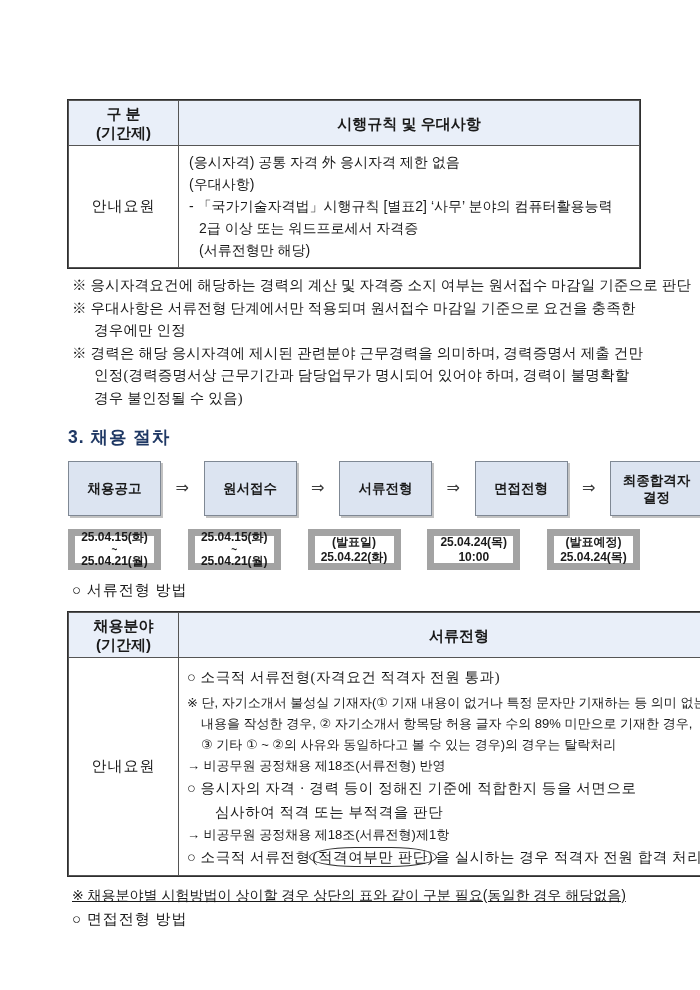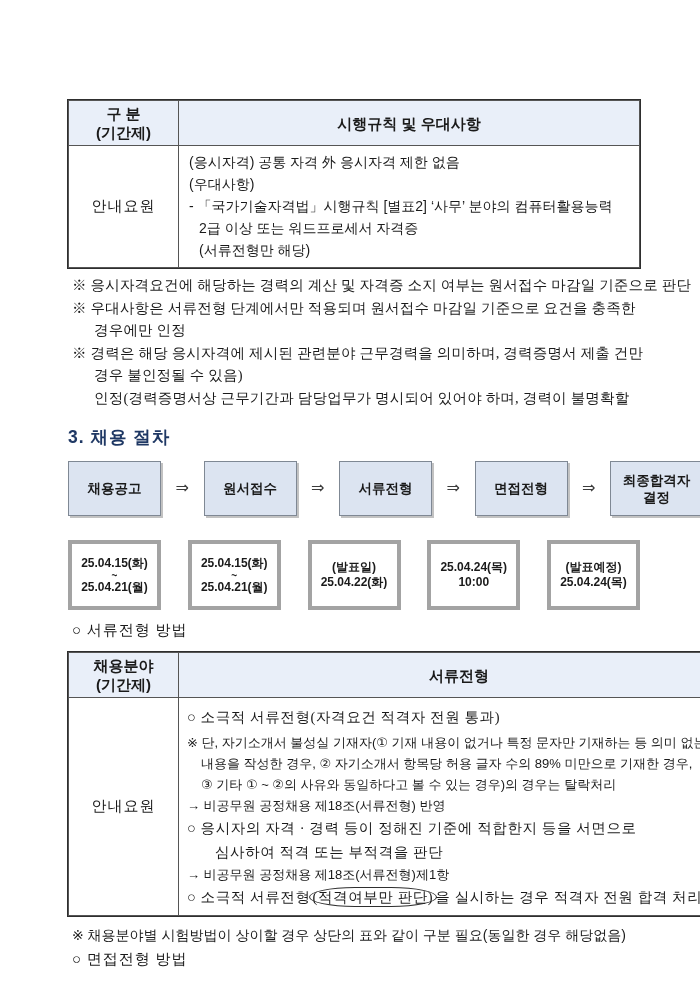--- a/index.html
+++ b/index.html
@@ -101,28 +101,27 @@
     font-family:"DejaVu Sans",sans-serif;
     padding-bottom:2px;
   }
   .date-row{
     margin-top:13px;
     width:572px;
     display:flex;
     justify-content:space-between;
   }
   .date-box{
-    width:93px;height:70px;
+    width:93px;height:41px;
     background:#ffffff;
-    border:4px solid #a3a3a3;
+    border:7px solid #a3a3a3;
     display:flex;flex-direction:column;align-items:center;justify-content:center;
     font-family:"Liberation Sans","DejaVu Sans",sans-serif;
     font-weight:bold;font-size:12px;line-height:15px;
     text-align:center;
-    margin-top:11px;
   }
   .date-box .tilde{font-size:10px;line-height:9px;}
   
   .subsection{
     font-size:15px;
     letter-spacing:1px;
     padding-left:4px;
   }
   .subsection.first{margin-top:11px;}
   
@@ -150,20 +149,21 @@
     margin:0 -2px;
     line-height:18px;
   }
   
   .notes2{margin-top:8px;width:578px;}
   .note2-line{
     font-family:"Liberation Sans","DejaVu Sans",sans-serif;
     font-size:14px;line-height:23px;
     white-space:nowrap;
     padding-left:4px;
+    text-decoration:underline;
   }
 </style>
 </head>
 <body>
 
 <div class="page">
 
   <table class="doc t-outline">
     <colgroup>
         <col class="col-label">
@@ -188,22 +188,22 @@
       </td>
     </tr>
   </tbody>
     </table>
 
   <div class="notes">
     <div class="note-line">※ 응시자격요건에 해당하는 경력의 계산 및 자격증 소지 여부는 원서접수 마감일 기준으로 판단</div>
     <div class="note-line">※ 우대사항은 서류전형 단계에서만 적용되며 원서접수 마감일 기준으로 요건을 충족한</div>
     <div class="note-line cont">경우에만 인정</div>
     <div class="note-line">※ 경력은 해당 응시자격에 제시된 관련분야 근무경력을 의미하며, 경력증명서 제출 건만</div>
+    <div class="note-line cont">인정(경력증명서상 근무기간과 담당업무가 명시되어 있어야 하며, 경력이 불명확할</div>
     <div class="note-line cont">경우 불인정될 수 있음)</div>
-    <div class="note-line cont">인정(경력증명서상 근무기간과 담당업무가 명시되어 있어야 하며, 경력이 불명확할</div>
   </div>
 
   <div class="sec-heading">3. 채용 절차</div>
 
   <div class="flow-row">
     <div class="flow-box">채용공고</div>
     <div class="flow-arrow">⇒</div>
     <div class="flow-box">원서접수</div>
     <div class="flow-arrow">⇒</div>
     <div class="flow-box">서류전형</div>

